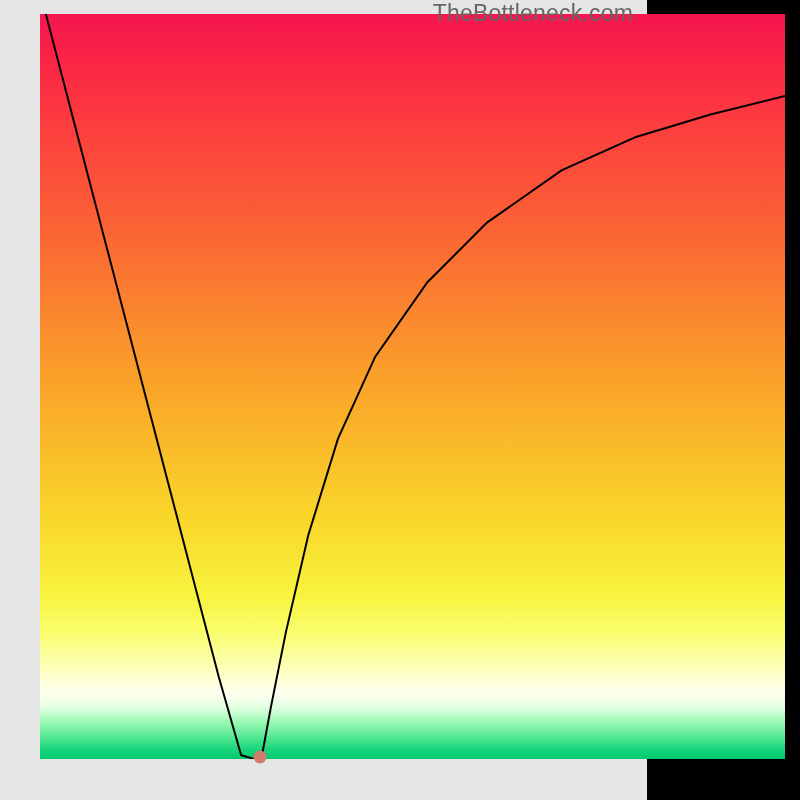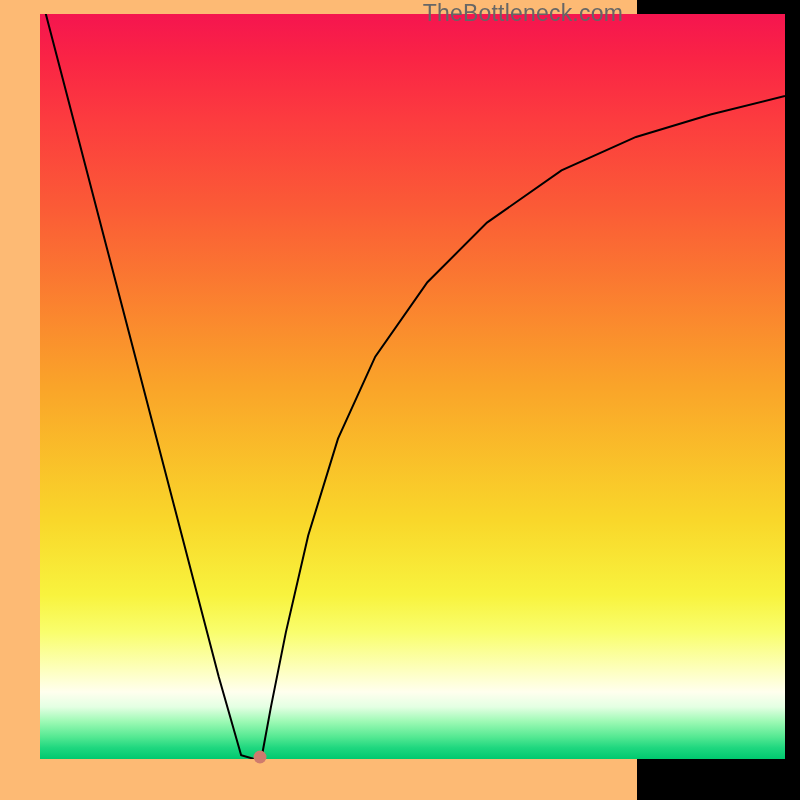--- a/index.html
+++ b/index.html
@@ -7,21 +7,22 @@
     padding: 0;
     width: 800px;
     height: 800px;
     background: #000;
     font-family: Arial, Helvetica, sans-serif;
   }
   .frame {
     position: relative;
     width: 637px;
     height: 800px;
-    background: #fdba74;
+    background: #e5e5e5;
+    padding-left: 10px;
   }
   .plot-area {
     position: absolute;
     left: 40px;
     top: 14px;
     width: 745px;
     height: 745px;
     
     background: linear-gradient(to bottom,
       #f5154f 0%,

